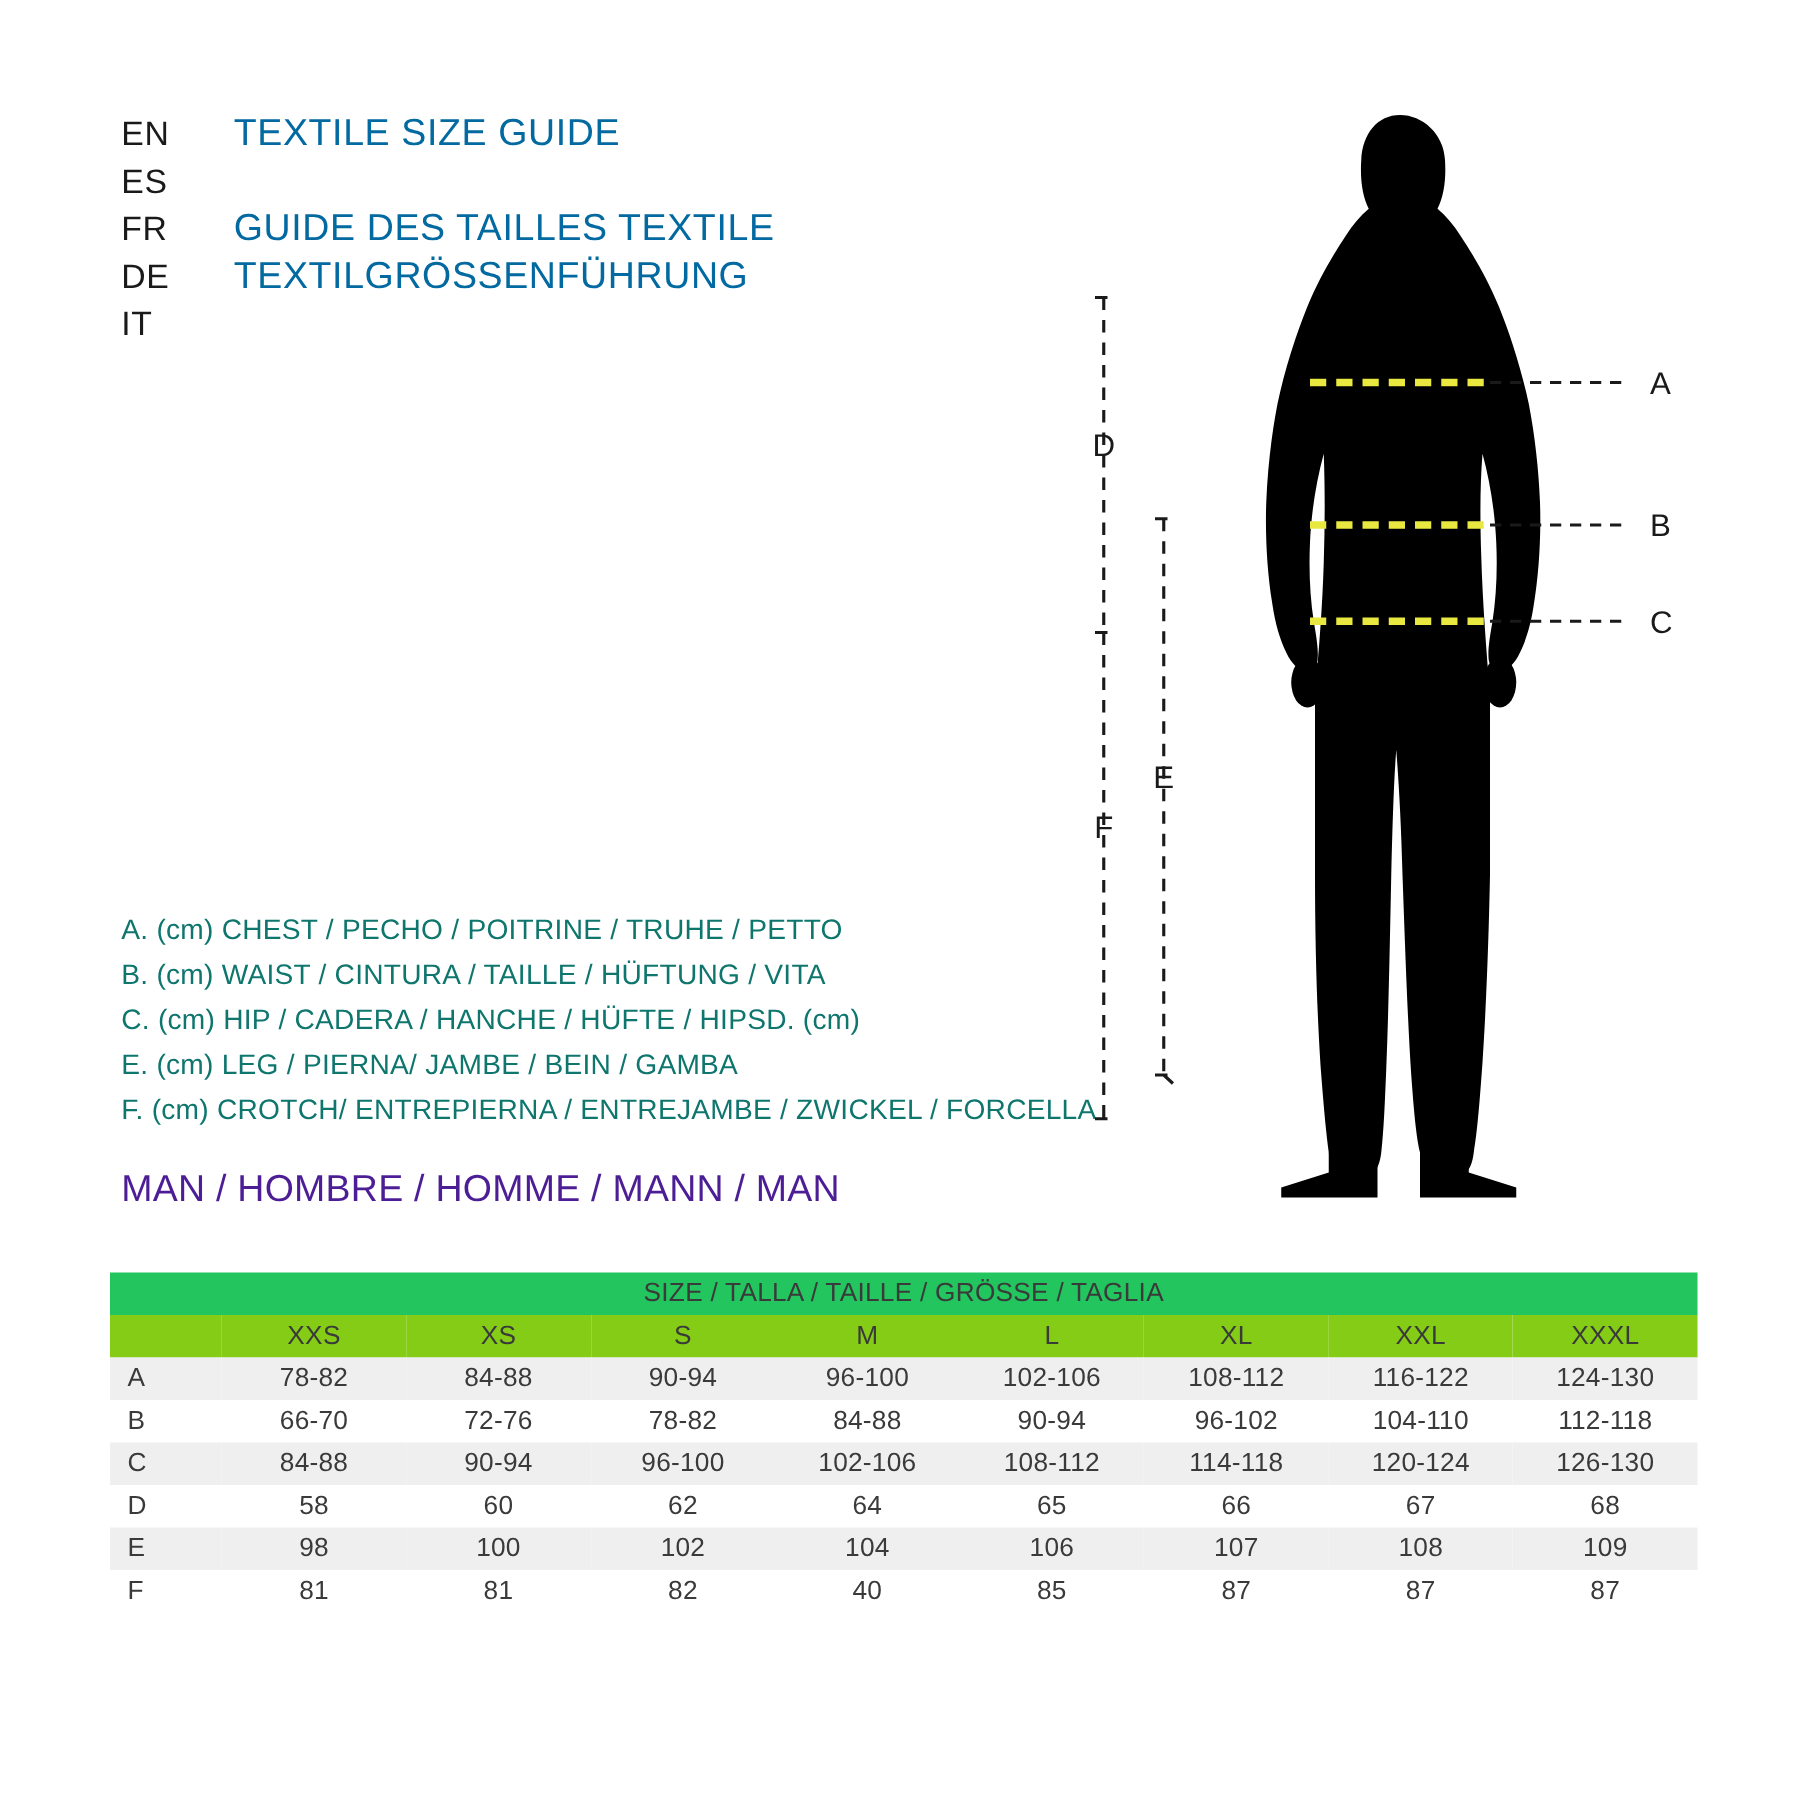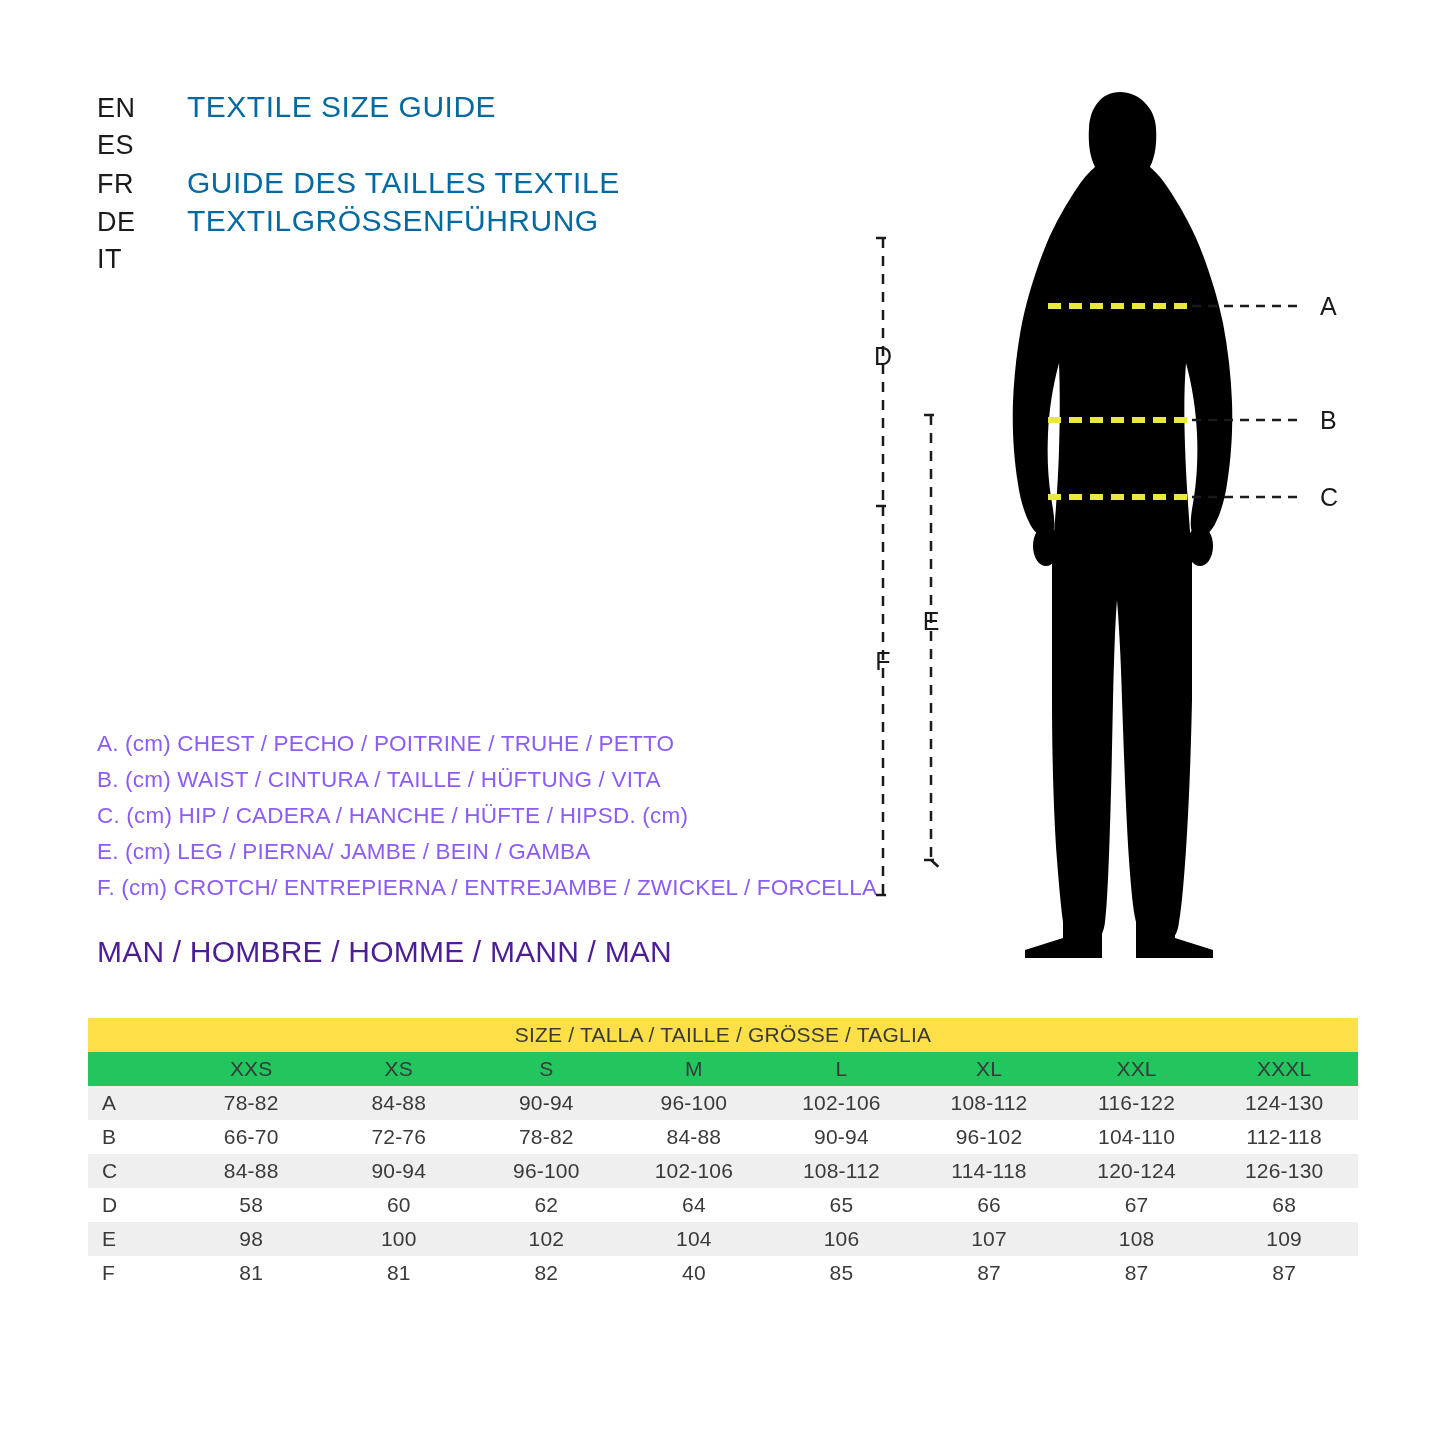--- a/index.html
+++ b/index.html
@@ -49,21 +49,21 @@
   .legend {
     position: absolute;
     left: 97px;
     top: 726px;
     width: 800px;
   }
   .legend-row {
     font-size: 22.5px;
     line-height: 36px;
     letter-spacing: 0.2px;
-    color: #8b5cf6;
+    color: #0f766e;
     white-space: nowrap;
   }
   .gender-row {
     position: absolute;
     left: 97px;
     top: 935px;
     font-size: 30px;
     letter-spacing: 0.2px;
     color: #4c1d95;
     white-space: nowrap;
@@ -98,21 +98,21 @@
     font-size: 21px;
     font-weight: normal;
     color: #3a3a3a;
     padding: 0;
     height: 34px;
     text-align: center;
     vertical-align: middle;
     letter-spacing: 0.2px;
   }
   .row-head {
-    background: #fde047;
+    background: #22c55e;
   }
   .row-head td {
     text-align: left;
     padding-left: 12px;
     font-size: 21px;
     color: #2b2b2b;
     height: 36px;
   }
   .row-shade {
     background: #efefef;
@@ -122,21 +122,21 @@
   }
   .col-label {
     text-align: left !important;
     padding-left: 14px !important;
     width: 80px;
   }
   .col-sizes {
     width: 132px;
   }
   .size-header td {
-    background: #22c55e;
+    background: #84cc16;
     color: #2b2b2b;
     font-size: 21px;
     height: 36px;
   }
 </style>
 </head>
 <body>
 
 <div id="page">
 

